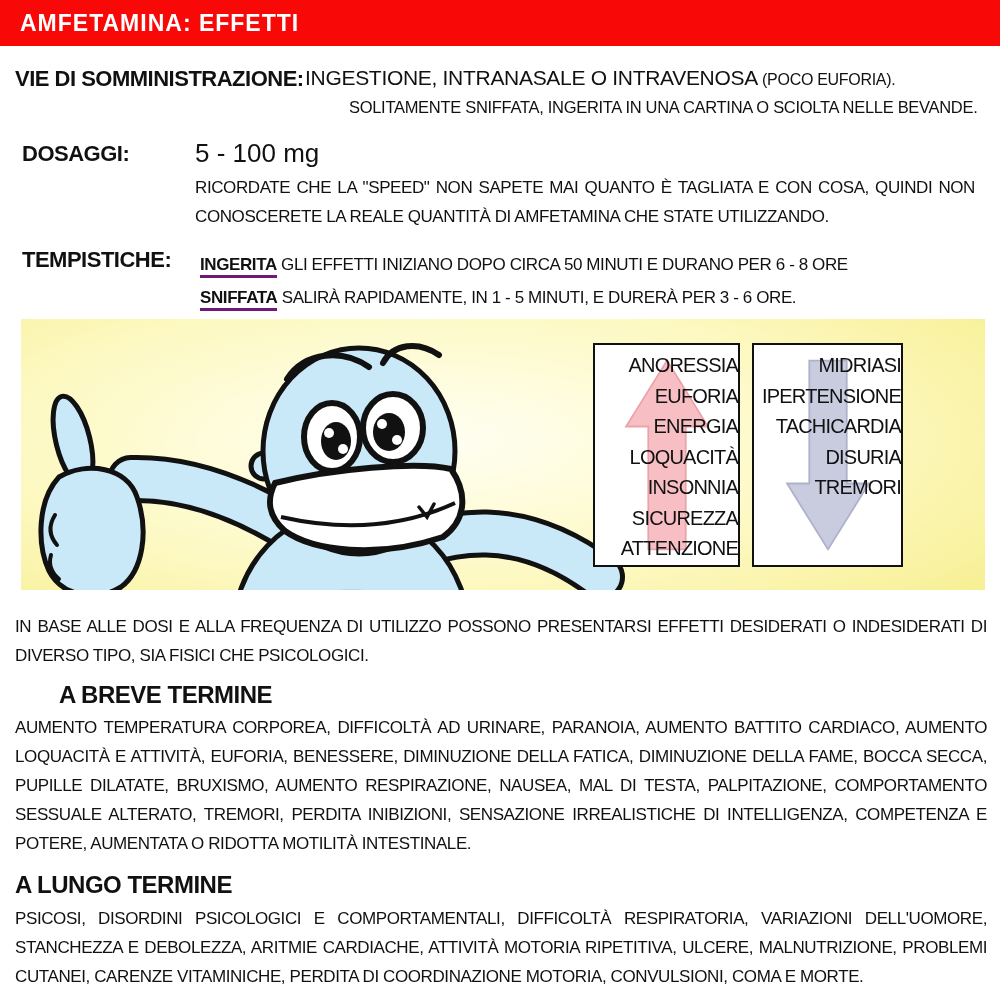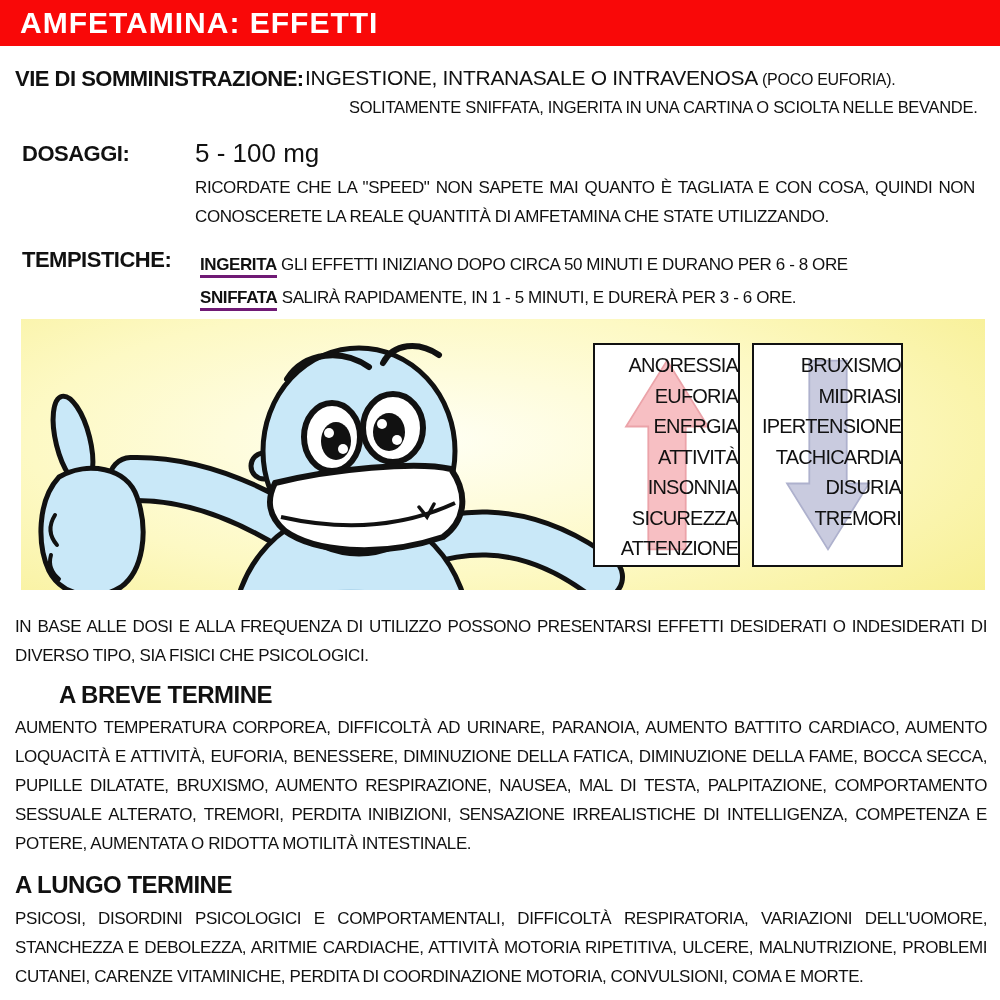--- a/index.html
+++ b/index.html
@@ -3,21 +3,21 @@
 <meta charset="utf-8">
 <style>
   html,body{margin:0;padding:0;background:#ffffff;}
   body{width:1000px;height:1000px;overflow:hidden;position:relative;
        font-family:"Liberation Sans",sans-serif;color:#111;}
   .abs{position:absolute;}
 
   
   .banner{position:absolute;left:0;top:0;width:1000px;height:46px;}
   .banner-title{position:absolute;left:20px;top:0;line-height:46px;
-    font-size:30px;font-weight:700;color:#ffffff;letter-spacing:1px;}
+    font-size:23px;font-weight:700;color:#ffffff;letter-spacing:1px;}
 
   
   .sec-label{font-size:22px;font-weight:700;letter-spacing:-0.5px;white-space:nowrap;}
   .body-text{font-size:17px;letter-spacing:-0.4px;line-height:29px;}
   .big-line{font-size:21px;letter-spacing:-0.3px;white-space:nowrap;}
   .small-inline{font-size:16px;}
   .small-line{font-size:16.5px;letter-spacing:-0.3px;white-space:nowrap;}
   .dose-value{font-size:26px;letter-spacing:0;}
   .keyword{border-bottom:3px solid #701a75;padding-bottom:1px;font-weight:bold;}
 
@@ -106,33 +106,32 @@
   </svg>
 
   <div class="list-box left">
     <svg class="arrow-svg" viewBox="0 0 100 220">
       <polygon points="50,4 96,78 71,78 71,216 29,216 29,78 4,78" stroke="#eba3a9" stroke-width="2" style="fill: rgb(247, 191, 195);"></polygon>
     </svg>
     <div class="list-text">
         <div class="effect-item">ANORESSIA</div>
         <div class="effect-item">EUFORIA</div>
         <div class="effect-item">ENERGIA</div>
-        <div class="effect-item">ATTIVITÀ</div>
+        <div class="effect-item">LOQUACITÀ</div>
         <div class="effect-item">INSONNIA</div>
         <div class="effect-item">SICUREZZA</div>
         <div class="effect-item">ATTENZIONE</div>
       </div>
   </div>
 
   <div class="list-box right">
     <svg class="arrow-svg" viewBox="0 0 100 220">
       <polygon points="29,4 71,4 71,142 96,142 50,216 4,142 29,142" stroke="#aeb1cd" stroke-width="2" style="fill: rgb(201, 203, 223);"></polygon>
     </svg>
     <div class="list-text">
-        <div class="effect-item">BRUXISMO</div>
         <div class="effect-item">MIDRIASI</div>
         <div class="effect-item">IPERTENSIONE</div>
         <div class="effect-item">TACHICARDIA</div>
         <div class="effect-item">DISURIA</div>
         <div class="effect-item">TREMORI</div>
       </div>
   </div>
 </div>
 
 <div class="abs para" style="left:15px;top:612px;width:972px;">IN BASE ALLE DOSI E ALLA FREQUENZA DI UTILIZZO POSSONO PRESENTARSI EFFETTI DESIDERATI O INDESIDERATI DI DIVERSO TIPO, SIA FISICI CHE PSICOLOGICI.</div>

